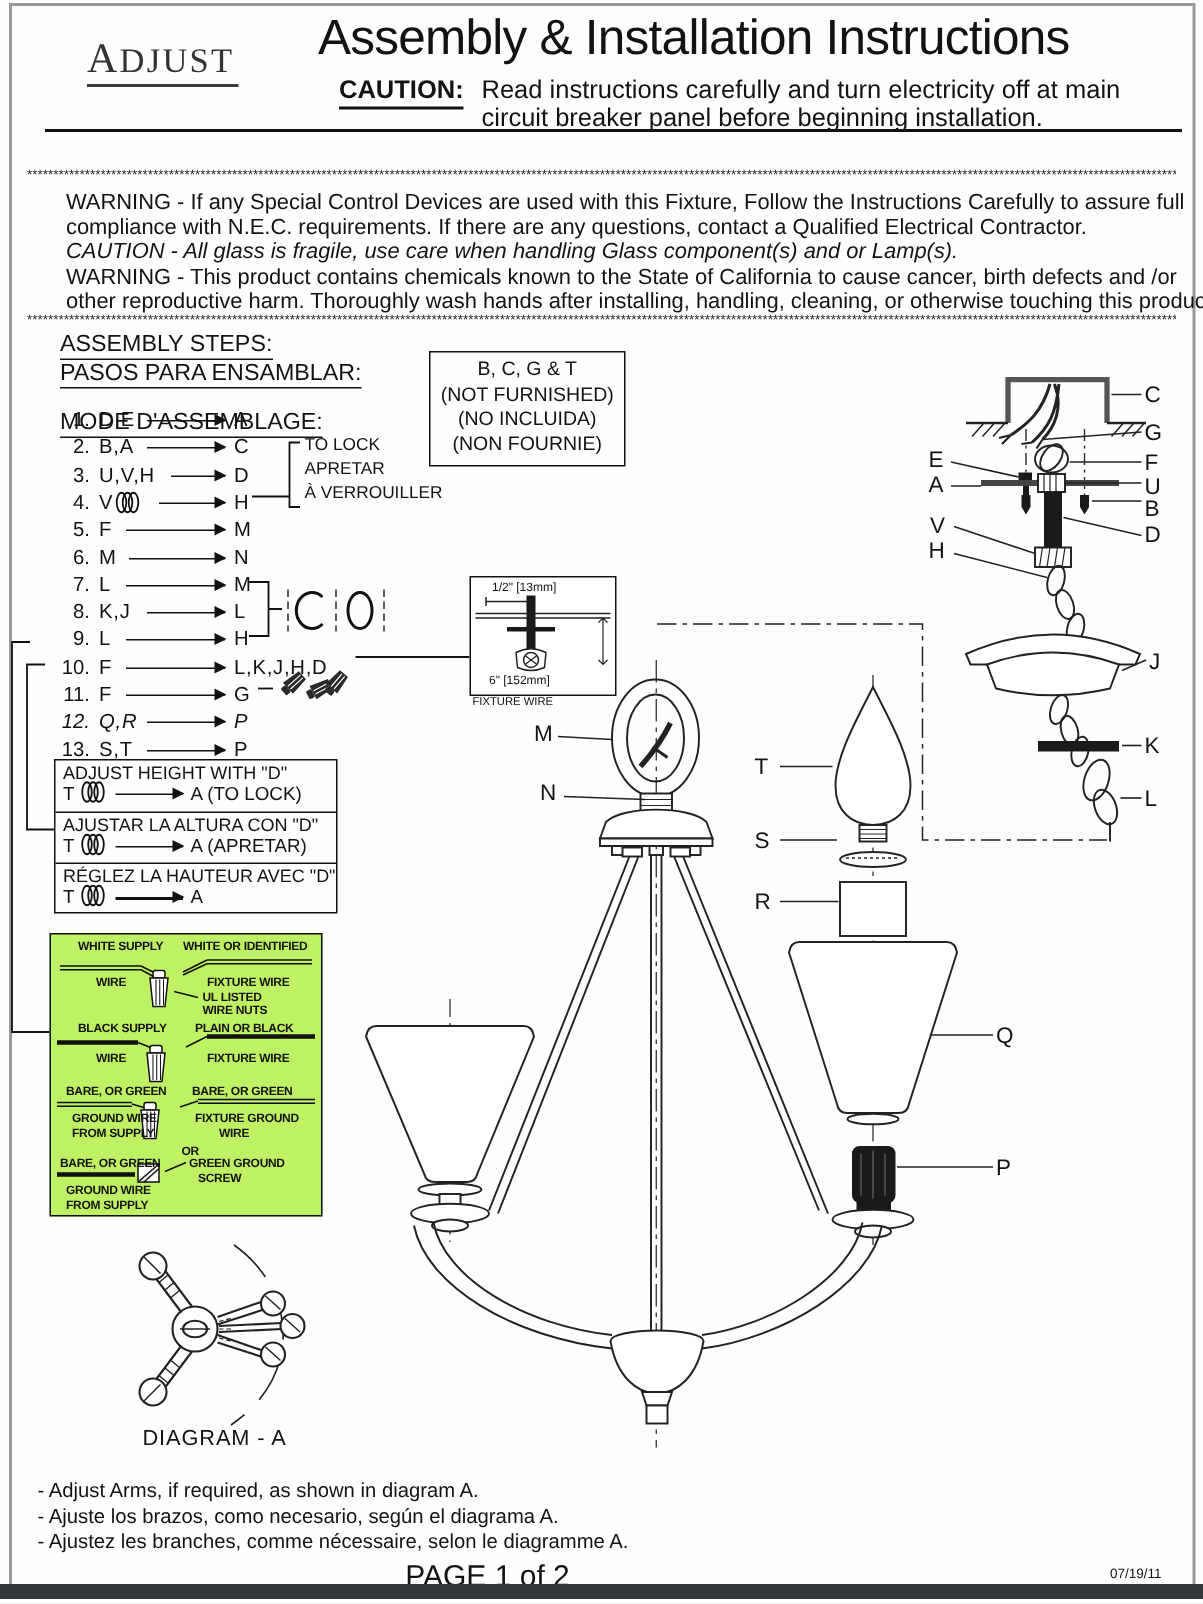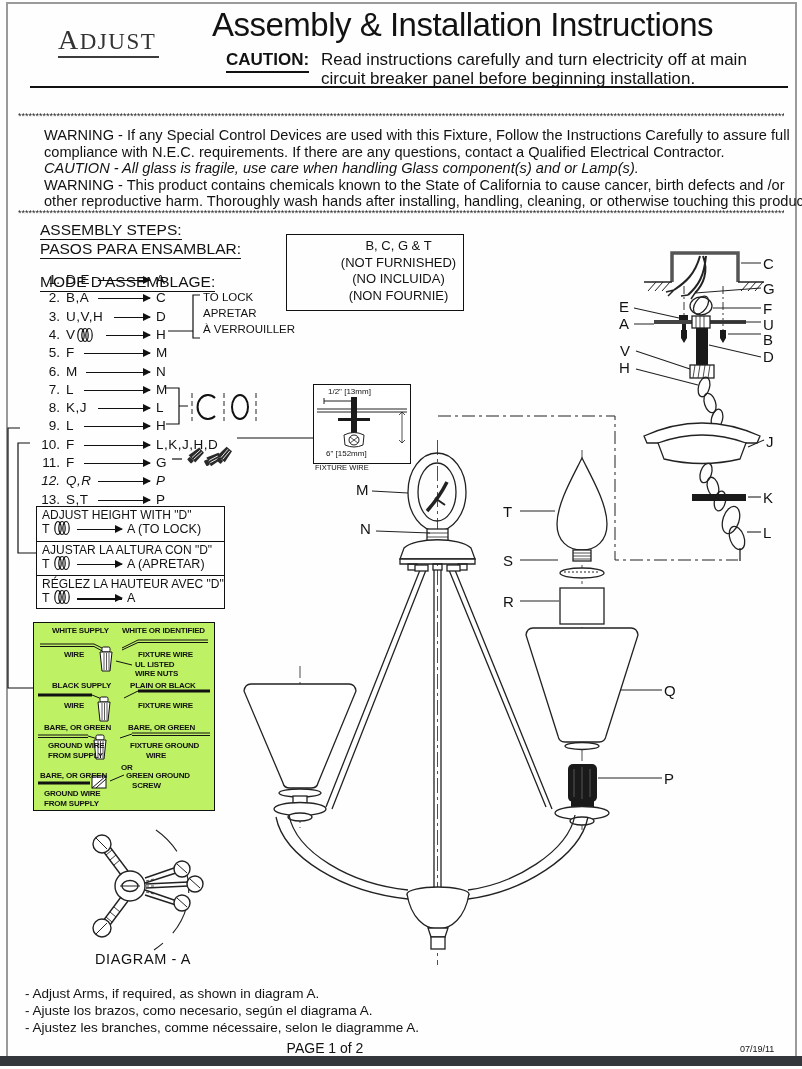--- a/index.html
+++ b/index.html
@@ -20,36 +20,36 @@
   .ahead span{border-bottom:1.5px solid #111;padding-bottom:1px;}
   .step{position:absolute;left:38px;width:280px;height:18px;font-size:13.5px;}
   .s-num{position:absolute;left:0;top:0;width:22px;text-align:right;}
   .s-from{position:absolute;left:28px;top:0;letter-spacing:0.5px;}
   .s-to{position:absolute;left:118px;top:0;letter-spacing:0.5px;white-space:nowrap;}
   .arrow{position:absolute;top:8px;height:1.4px;background:#111;}
   .arrow::after{content:"";position:absolute;right:-1px;top:-3.8px;width:0;height:0;
                 border-left:8px solid #111;border-top:4px solid transparent;border-bottom:4px solid transparent;}
   .locknote{position:absolute;left:203px;font-size:11.5px;white-space:nowrap;}
   .nfbox{position:absolute;left:286px;top:234px;width:129px;height:72px;border:1.5px solid #111;
-         text-align:center;font-size:13px;line-height:16.5px;padding-top:3px;padding-left:47px;}
+         text-align:center;font-size:13px;line-height:16.5px;padding-top:3px;}
   .dtlbox{position:absolute;left:313px;top:384px;width:96px;height:78px;border:1.3px solid #111;background:#fff;}
   .dtxt{position:absolute;font-size:8px;white-space:nowrap;}
   .dtlcap{position:absolute;left:315px;top:463px;font-size:7.5px;}
   .adjbox{position:absolute;left:36px;top:506px;width:187px;height:101px;border:1.6px solid #111;}
   .adjrow{position:relative;height:33.6px;}
   .adjrow + .adjrow{border-top:1.4px solid #111;}
   .adj-title{position:absolute;left:5px;top:1px;font-size:12px;white-space:nowrap;}
   .adj-from{position:absolute;left:5px;top:15px;font-size:12.5px;}
   .adj-to{position:absolute;left:90px;top:15px;font-size:12.5px;white-space:nowrap;}
   .wirebox{position:absolute;left:33px;top:622px;width:180px;height:187px;border:1.6px solid #111;background:#bef264;}
   .wt{position:absolute;font-size:8px;font-weight:bold;letter-spacing:-0.2px;white-space:nowrap;}
   .pl{position:absolute;font-size:15px;letter-spacing:0.5px;}
   .dcap{position:absolute;left:95px;top:951px;font-size:14.5px;letter-spacing:0.6px;}
   .note{position:absolute;left:25px;font-size:13.5px;white-space:nowrap;}
-  .pagenum{position:absolute;left:0;top:1040px;width:650px;text-align:center;font-size:14px;}
+  .pagenum{position:absolute;left:0;top:1040px;width:650px;text-align:center;font-size:20px;}
   .dater{position:absolute;left:740px;top:1044px;font-size:9px;}
   .botbar{position:absolute;left:0;top:1056px;width:802px;height:10px;background:#34383c;}
   svg{position:absolute;pointer-events:none;}
   svg.inbox{position:absolute;left:0;top:0;}
 </style>
 </head>
 <body>
 
 <div class="page">
   <div class="frame"></div>

